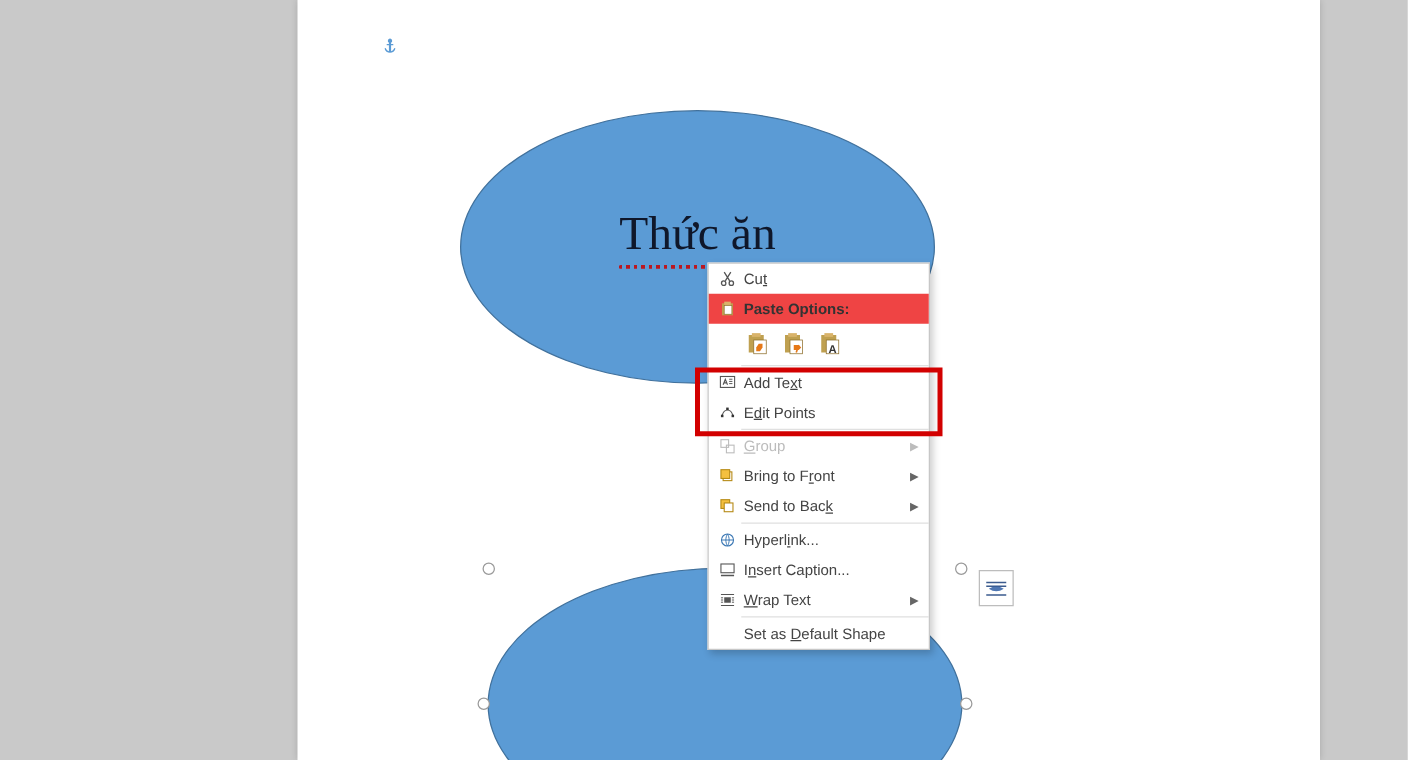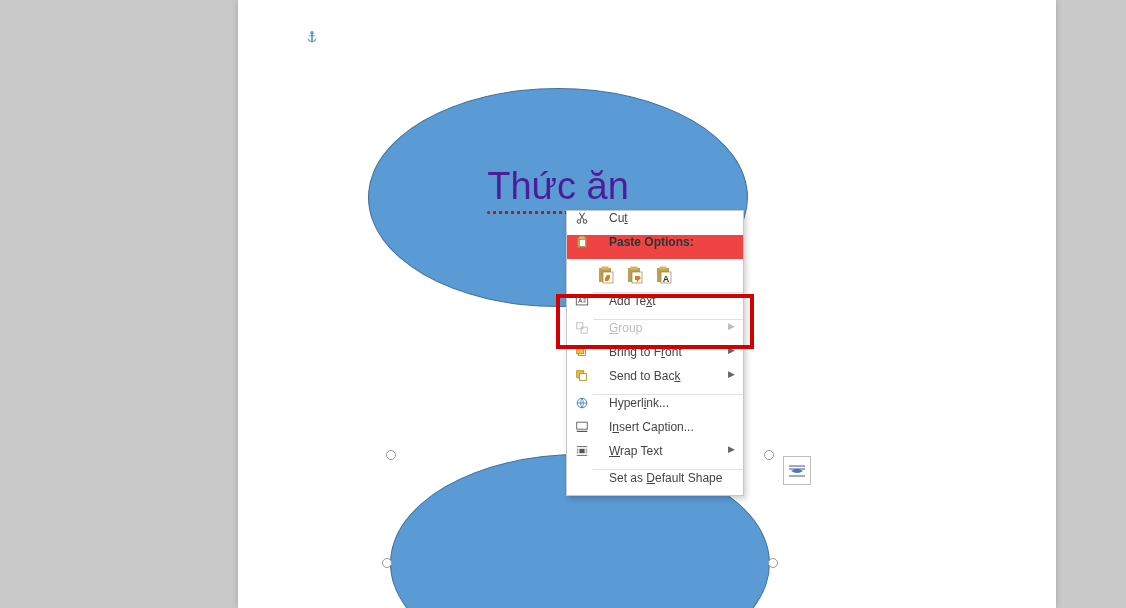--- a/index.html
+++ b/index.html
@@ -39,23 +39,23 @@
   .ellipse1 {
     left: 368px;
     top: 88px;
     width: 378px;
     height: 217px;
     display: flex;
     align-items: center;
     justify-content: center;
   }
   .shape-text {
-    color: #4c1d95;
+    color: #0f172a;
     font-size: 38px;
-    font-family: Liberation Sans, sans-serif;
+    font-family: Liberation Serif, serif;
     position: relative;
     margin-top: -22px;
   }
   .spellwave {
     position: absolute;
     left: 0;
     right: 0;
     bottom: -6px;
     height: 3px;
     background: repeating-linear-gradient(90deg, #c00 0, #c00 3px, transparent 3px, transparent 6px);
@@ -103,25 +103,24 @@
     top: 210px;
     width: 176px;
     background: #fff;
     border: 1px solid #c7c7c7;
     box-shadow: 2px 3px 6px rgba(0,0,0,0.2);
     font-size: 12px;
     color: #444;
   }
   .menu-item {
     display: flex;
-    align-items: flex-start;
+    align-items: center;
     height: 24px;
     padding: 0 8px 0 4px;
     position: relative;
-    gap: 14px;
   }
   .menu-item .mi-icon {
     width: 22px;
     display: flex;
     align-items: center;
     justify-content: center;
     color: #555;
   }
   .menu-item .mi-icon svg { display:block; }
   .menu-item .mi-label {
@@ -272,20 +271,31 @@
     <span class="mi-icon">
       <svg width="14" height="14" viewBox="0 0 16 16">
           <rect x="1.5" y="2.5" width="13" height="10" fill="none" stroke="#555"></rect>
           <path d="M4 10l2-5 2 5M5 8.3h2" stroke="#555" stroke-width="1" fill="none"></path>
           <path d="M9.5 5h3M9.5 7h3M9.5 9h3" stroke="#555" stroke-width="0.9"></path>
         </svg>
     </span>
     <span class="mi-label">Add Te<span class="u">x</span>t</span>
   </div>
 
+  <div class="menu-item">
+    <span class="mi-icon">
+      <svg width="14" height="14" viewBox="0 0 16 16">
+          <path d="M3 11 C5 4 11 4 13 11" fill="none" stroke="#555"></path>
+          <rect x="2" y="10" width="2.3" height="2.3" fill="#333"></rect>
+          <rect x="11.7" y="10" width="2.3" height="2.3" fill="#333"></rect>
+          <rect x="6.8" y="3.5" width="2.3" height="2.3" fill="#333"></rect>
+        </svg>
+    </span>
+    <span class="mi-label">E<span class="u">d</span>it Points</span>
+  </div>
 
   <div class="menu-sep"></div>
 
   <div class="menu-item disabled">
     <span class="mi-icon">
       <svg width="14" height="14" viewBox="0 0 16 16">
           <rect x="2" y="2" width="7" height="7" fill="none" stroke="#bcbcbc"></rect>
           <rect x="7" y="7" width="7" height="7" fill="none" stroke="#bcbcbc"></rect>
         </svg>
     </span>

